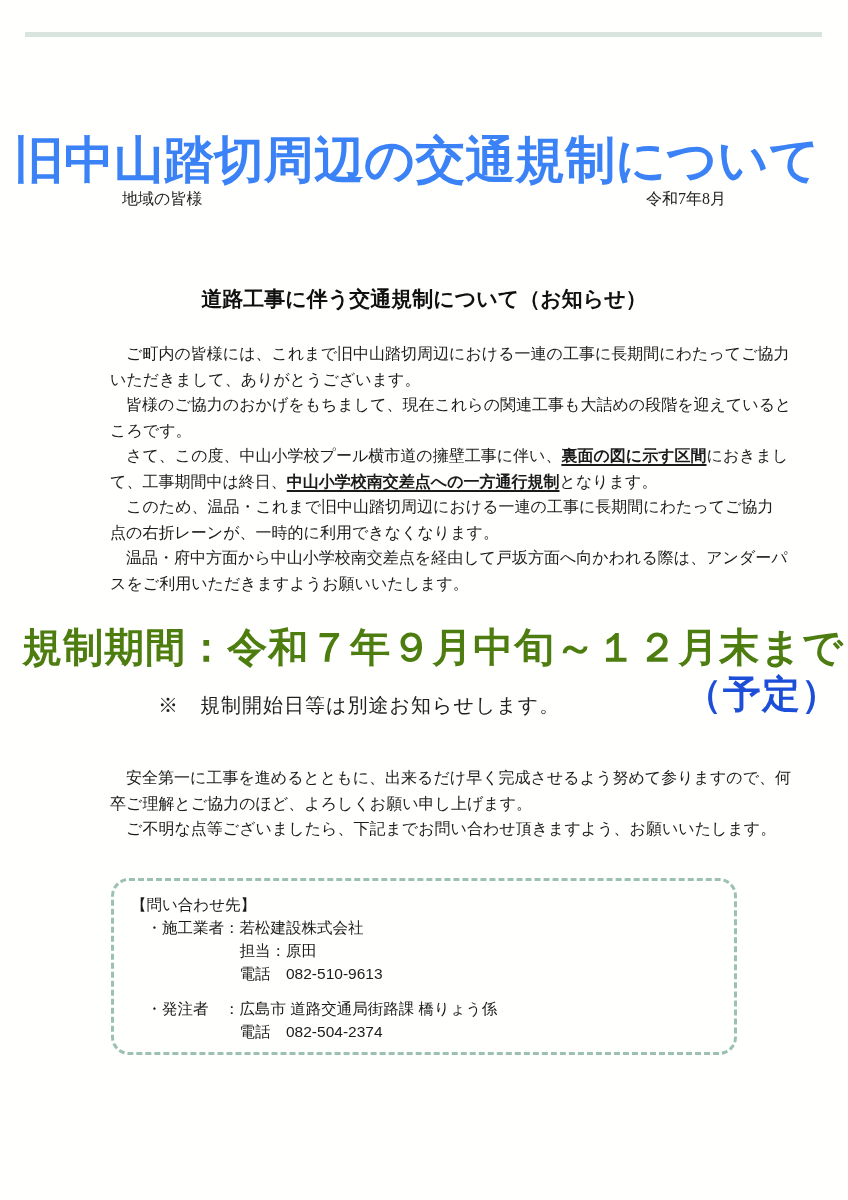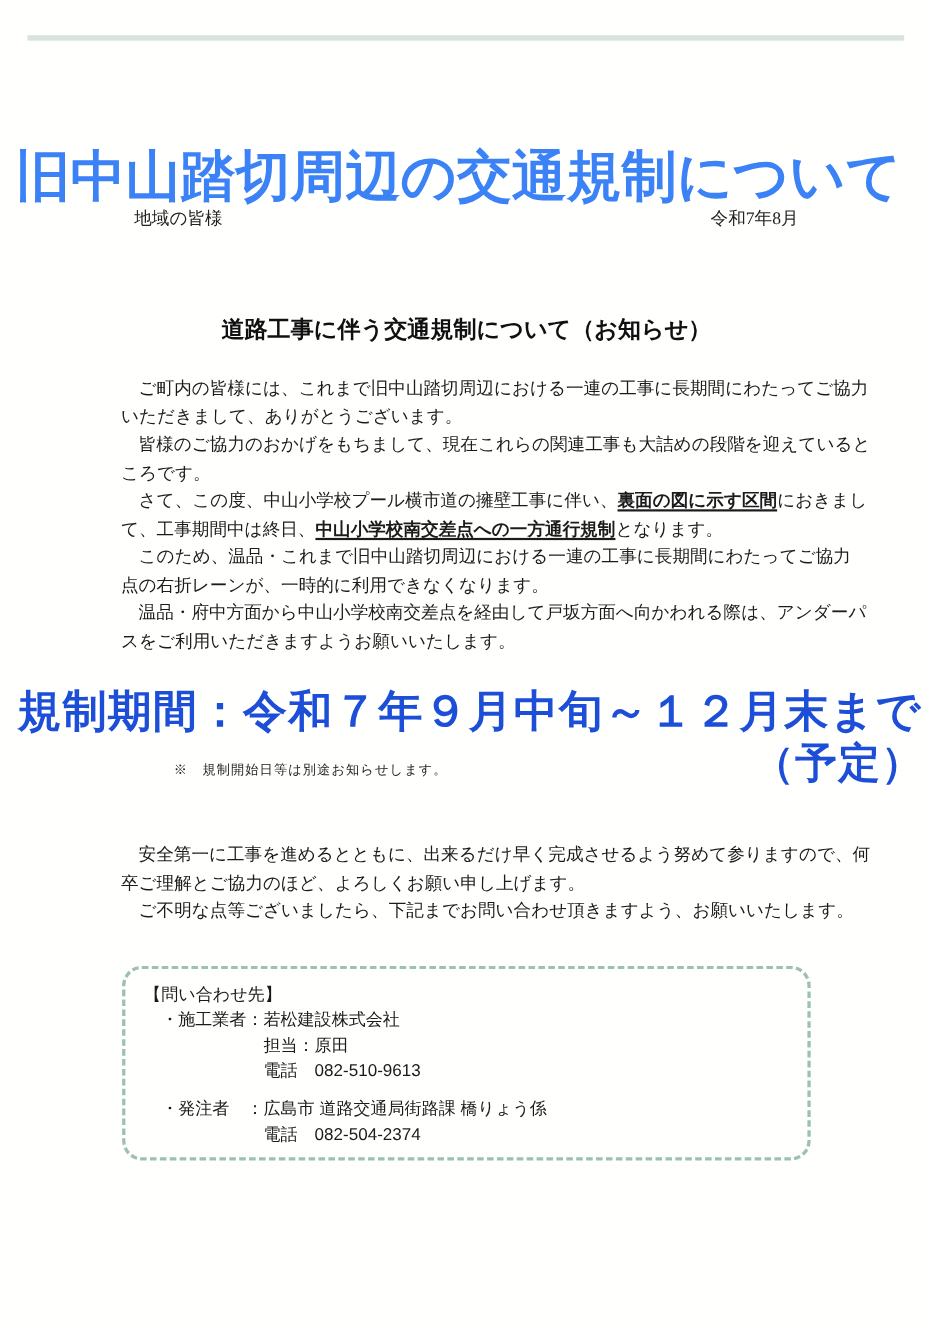--- a/index.html
+++ b/index.html
@@ -55,21 +55,21 @@
   }
   .reg-planned{
     position:absolute;top:674px;right:8px;
     font-family:"Liberation Sans",sans-serif;
     font-weight:bold;font-size:38px;line-height:1.1;
     letter-spacing:1px;
   }
   .reg-note{
     position:absolute;top:692px;left:158px;
     font-family:"Liberation Sans",sans-serif;
-    font-size:12px;letter-spacing:1px;color:#1f1f1f;
+    font-size:20px;letter-spacing:1px;color:#1f1f1f;
     white-space:pre;
   }
   .contact-box{
     position:absolute;left:111px;top:878px;
     width:626px;height:177px;box-sizing:border-box;
     border:3px dashed #9cc0b4;border-radius:18px;
     padding:12px 10px 0 17px;
     font-family:"Liberation Sans",sans-serif;
     font-size:15.5px;line-height:23px;color:#1b1b1b;
   }
@@ -98,21 +98,21 @@
       <div class="t-line">　皆様のご協力のおかげをもちまして、現在これらの関連工事も大詰めの段階を迎えていると</div>
       <div class="t-line">ころです。</div>
       <div class="t-line"><span>　さて、この度、中山小学校プール横市道の擁壁工事に伴い、</span><span class="u">裏面の図に示す区間</span><span>におきまし</span></div>
       <div class="t-line"><span>て、工事期間中は終日、</span><span class="u">中山小学校南交差点への一方通行規制</span><span>となります。</span></div>
       <div class="t-line">　このため、温品・これまで旧中山踏切周辺における一連の工事に長期間にわたってご協力</div>
       <div class="t-line">点の右折レーンが、一時的に利用できなくなります。</div>
       <div class="t-line">　温品・府中方面から中山小学校南交差点を経由して戸坂方面へ向かわれる際は、アンダーパ</div>
       <div class="t-line">スをご利用いただきますようお願いいたします。</div>
     </div>
 
-  <div class="reg-heading accent" style="color: #1d4ed8;">規制期間：令和７年９月中旬～１２月末まで</div>
+  <div class="reg-heading accent" style="color: #4d7c0f; text-align: right;">規制期間：令和７年９月中旬～１２月末まで</div>
 
   <div class="reg-planned accent" style="color: #1d4ed8;">（予定）</div>
 
   <div class="reg-note">※　規制開始日等は別途お知らせします。</div>
 
   <div class="body-block body-2">
       <div class="t-line">　安全第一に工事を進めるとともに、出来るだけ早く完成させるよう努めて参りますので、何</div>
       <div class="t-line">卒ご理解とご協力のほど、よろしくお願い申し上げます。</div>
       <div class="t-line">　ご不明な点等ございましたら、下記までお問い合わせ頂きますよう、お願いいたします。</div>
     </div>

